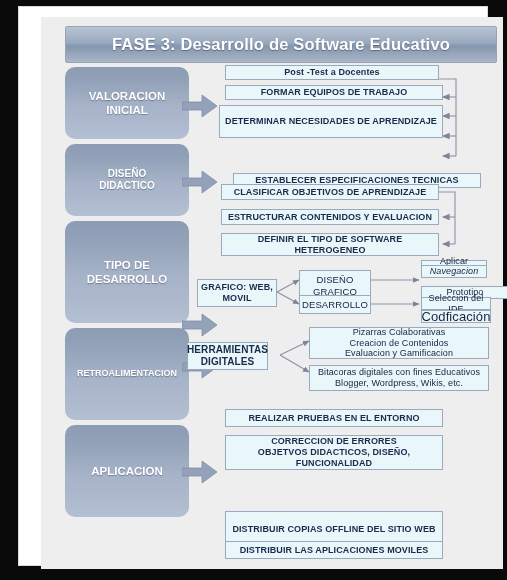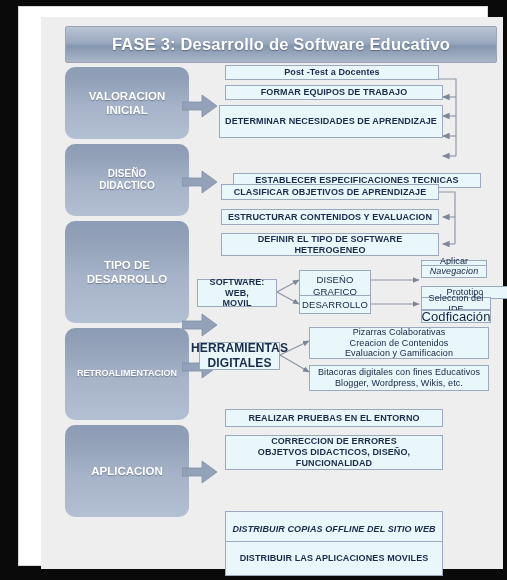--- a/index.html
+++ b/index.html
@@ -203,21 +203,21 @@
         </div>
       <div class="tbox" style="left:180px;top:192px;width:218px;height:16px;">
           <span>ESTRUCTURAR CONTENIDOS Y EVALUACION</span>
         </div>
       <div class="tbox" style="left:180px;top:216px;width:218px;height:23px;">
           <span style="white-space:pre-line;">DEFINIR EL TIPO DE SOFTWARE
 HETEROGENEO</span>
         </div>
 
       <div class="tbox" style="left:156px;top:262px;width:80px;height:28px;">
-          <span style="white-space:pre-line;">SOFTWARE: WEB,
+          <span style="white-space:pre-line;">GRAFICO: WEB,
 MOVIL</span>
         </div>
 
       <div class="tbox plain" style="left:258px;top:253px;width:72px;height:32px;font-size:9.5px;">
           <span>DISEÑO GRAFICO</span>
         </div>
       <div class="tbox plain" style="left:258px;top:278px;width:72px;height:19px;font-size:9.5px;">
           <span>DESARROLLO</span>
         </div>
 
@@ -231,21 +231,21 @@
           <span>Prototipo</span>
         </div>
 
       <div class="tbox plain" style="left:380px;top:280px;width:70px;height:13px;font-size:9px;">
           <span>Seleccion del IDE</span>
         </div>
       <div class="tbox plain" style="left:380px;top:293px;width:70px;height:13px;font-size:13px;">
           <span>Codficación</span>
         </div>
 
-      <div class="tbox" style="left:158px;top:325px;width:81px;height:28px;font-size:12px;">
+      <div class="tbox" style="left:146px;top:325px;width:81px;height:28px;font-size:10px;">
           <span style="white-space:pre-line;">HERRAMIENTAS
 DIGITALES</span>
         </div>
 
       <div class="tbox plain" style="left:268px;top:310px;width:180px;height:32px;font-size:9px;">
           <span style="white-space:pre-line;">Pizarras Colaborativas
 Creacion de Contenidos
 Evaluacion y Gamificacion</span>
         </div>
       <div class="tbox plain" style="left:268px;top:348px;width:180px;height:26px;font-size:9px;">
@@ -255,22 +255,22 @@
 
       <div class="tbox" style="left:184px;top:392px;width:218px;height:18px;">
           <span>REALIZAR PRUEBAS EN EL ENTORNO</span>
         </div>
       <div class="tbox" style="left:184px;top:418px;width:218px;height:35px;">
           <span style="white-space:pre-line;">CORRECCION DE ERRORES
 OBJETVOS DIDACTICOS, DISEÑO,
 FUNCIONALIDAD</span>
         </div>
 
-      <div class="tbox" style="left:184px;top:494px;width:218px;height:36px;font-style:italic;">
+      <div class="tbox" style="left:184px;top:494px;width:218px;height:36px;">
           <span>DISTRIBUIR COPIAS OFFLINE DEL SITIO WEB</span>
         </div>
-      <div class="tbox" style="left:184px;top:524px;width:218px;height:35px;">
+      <div class="tbox" style="left:184px;top:524px;width:218px;height:18px;">
           <span>DISTRIBUIR LAS APLICACIONES MOVILES</span>
         </div>
 
     </div>
   </div>
 </div>
 
 </body></html>

